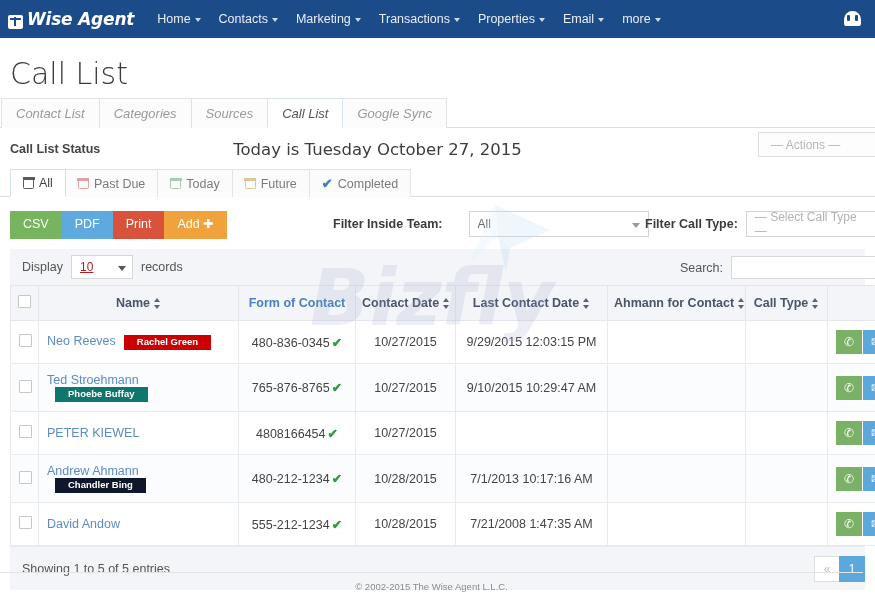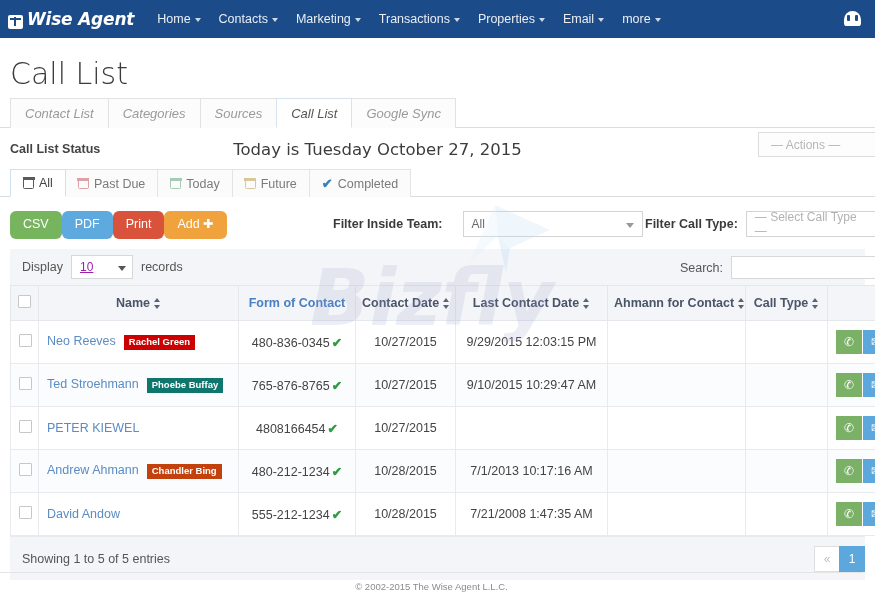--- a/index.html
+++ b/index.html
@@ -85,21 +85,21 @@
     font-size: 30px;
     font-weight: 300;
     color: #3b3b3b;
     padding: 18px 0 6px 10px;
     font-family:"DejaVu Sans", sans-serif;
   }
 
   
   .main-tabs {
     display:flex;
-    padding-left: 10px;
+    padding-left: 1px;
     border-bottom: 1px solid #dddddd;
     margin-right: 0;
     position: relative;
   }
   .main-tab {
     font-style: italic;
     font-size: 13px;
     color: #9a9a9a;
     padding: 7px 14px 6px 14px;
     border: 1px solid #e2e2e2;
@@ -193,30 +193,29 @@
     height: 44px;
   }
   .btn-group { display:flex; }
   .btn {
     font-size: 12.5px;
     color:#fff;
     padding: 6px 13px;
     cursor:pointer;
     line-height:1.25;
     white-space:nowrap;
-    border-radius:6px;
   }
   .btn.csv { background:#76b45e; }
   .btn.pdf { background:#5ea9dd; }
   .btn.print { background:#d9533c;text-align:center; }
   .btn.add { background:#f0a33c; }
 
   .filter-block {
     position:absolute; left: 333px; top: 14px;
-    display:flex; align-items:center; gap:20px;
+    display:flex; align-items:center; gap:26px;
     font-size:12.5px;
   }
   .filter-label { font-weight:bold; color:#3b3b3b; white-space:nowrap; }
   .select-box {
     border:1px solid #d4d4d4; background:#fff;
     height: 26px; display:flex; align-items:center;
     padding: 0 8px; font-size:12px; color:#6b6b6b;
     position:relative; cursor:pointer;
   }
   .select-box.team { width: 180px; }
@@ -239,21 +238,21 @@
     padding: 8px 12px;
     margin: 8px 10px 0 10px;
     position:relative;
     height: 36px;
     font-size: 12.5px; color:#555;
   }
   .display-select {
     border:1px solid #d7d7d7; background:#fff;
     width: 62px; height: 24px; margin: 0 8px;
     display:flex; align-items:center; padding-left:8px;
-    font-size:12px; color:#a21caf; position:relative; cursor:pointer;text-decoration:underline;
+    font-size:12px; color:#b91c1c; position:relative; cursor:pointer;text-decoration:underline;
   }
   .display-select .caret2 {
     position:absolute; right:6px; top:10px;
     border-left:4px solid transparent; border-right:4px solid transparent;
     border-top:5px solid #555;
   }
   .search-wrap {
     position:absolute; right: -26px; top: 7px;
     display:flex; align-items:center; gap:8px; font-size:12.5px; color:#555;
   }
@@ -306,21 +305,21 @@
   }
   td.c-check { text-align:center; }
   td.c-name { text-align:left; }
   td.c-center { text-align:center; }
   .name-link { color:#5b8cc4; cursor:pointer; }
   .tag {
     display:inline-block;
     font-size: 9.5px;
     font-weight:bold;
     color:#fff;
-    padding: 2px 5px;
+    padding: 2px 13px;
     margin-left: 8px;
     vertical-align: middle;
     line-height: 1.15;
   }
   .chk-green { color:#2e9b3f; font-weight:bold; margin-left:2px; }
   .act-btns { display:flex; gap:1px; }
   .act-btn {
     width: 26px; height: 24px;
     display:flex; align-items:center; justify-content:center;
     color:#fff; font-size:12px; cursor:pointer;
@@ -574,21 +573,21 @@
               <div class="act-btn act-mail">
                   <span>✉</span>
                 </div>
             </div>
           </td>
         </tr>
 
         <tr>
           <td class="c-check"><span class="cb"></span></td>
           <td class="c-name">
-            <span class="name-link">Andrew Ahmann</span><span class="tag" style="background:#c2410c">Chandler Bing</span>
+            <span class="name-link">Andrew Ahmann</span><span class="tag" style="background:#0f172a">Chandler Bing</span>
           </td>
           <td class="c-center"><span>480-212-1234</span><span class="chk-green">✔</span></td>
           <td class="c-center">10/28/2015</td>
           <td class="c-center">7/1/2013 10:17:16 AM</td>
           <td class="c-center"></td>
           <td class="c-center"></td>
           <td>
             <div class="act-btns">
               <div class="act-btn act-phone">
                   <span>✆</span>

